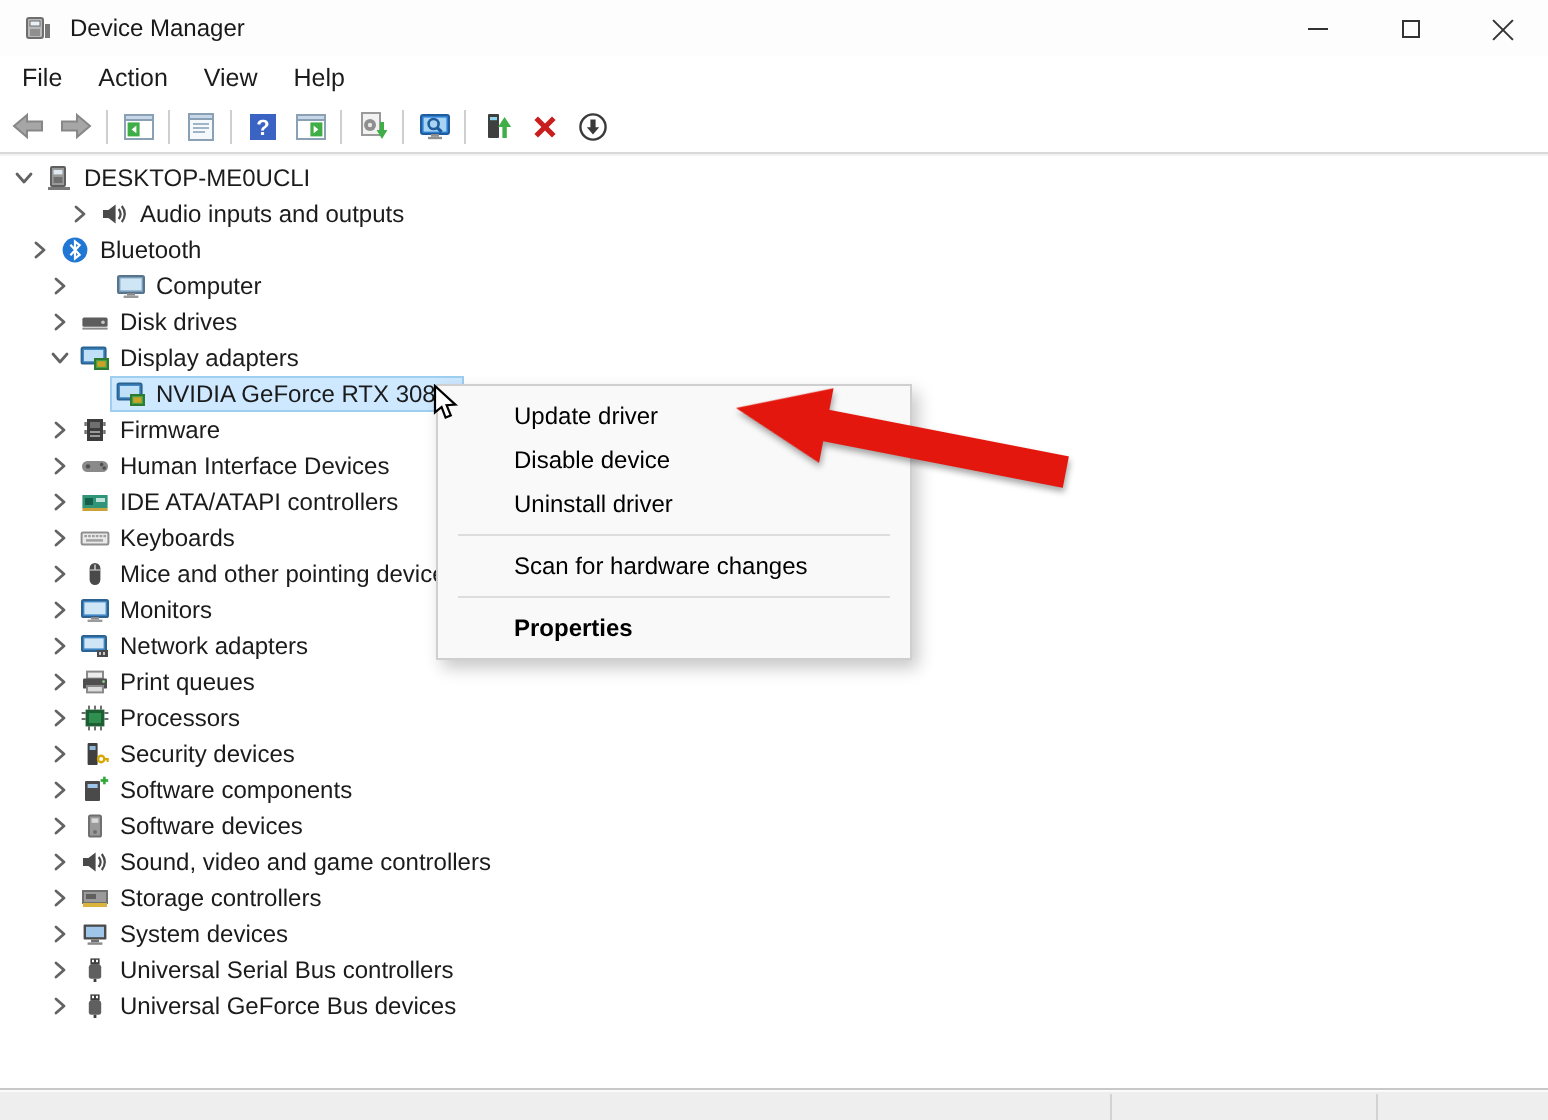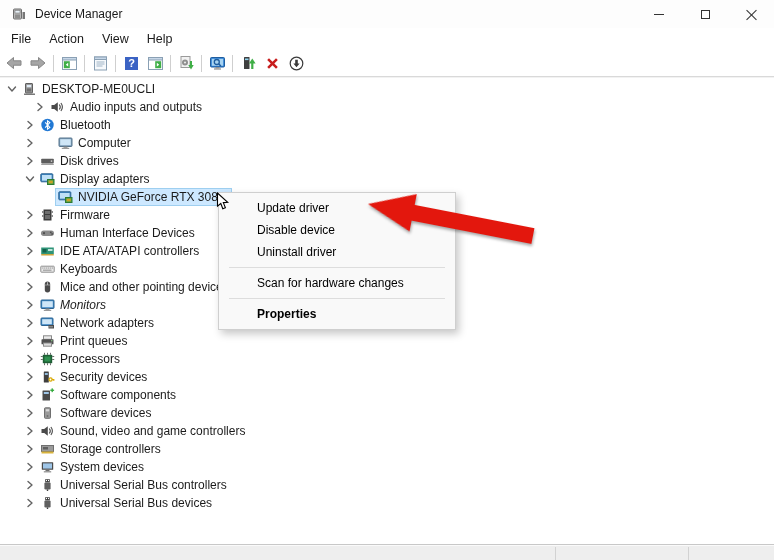--- a/index.html
+++ b/index.html
@@ -228,21 +228,21 @@
           <span class="ticon">
             <svg width="15" height="14" viewBox="0 0 15 14">
               <polygon points="1.5,5 4.2,5 7.8,2.2 7.8,11.8 4.2,9 1.5,9" fill="#4a4a4a"></polygon>
               <path d="M9.3 4.5 Q11.3 7 9.3 9.5" fill="none" stroke="#4a4a4a" stroke-width="1.1"></path>
               <path d="M10.9 3 Q13.9 7 10.9 11" fill="none" stroke="#4a4a4a" stroke-width="1.1"></path>
             </svg>
           </span>
           <span class="tlabel">Audio inputs and outputs</span>
         </span>
       </div>
-      <div class="trow" style="padding-left: 22px;">
+      <div class="trow" style="padding-left: 12px;">
         <span class="chev">
           <svg width="14" height="14" viewBox="0 0 14 14">
             <path d="M5 3.5 L9 7 L5 10.5" fill="none" stroke="#636363" stroke-width="1.4" stroke-linecap="round" stroke-linejoin="round"></path>
           </svg>
         </span>
         <span class="sel">
           <span class="ticon">
             <svg width="15" height="14" viewBox="0 0 15 14">
               <circle cx="7.5" cy="7" r="6.2" fill="#2178d4"></circle>
               <path d="M5.2 4.4 L9.8 9.4 L7.5 11.2 L7.5 2.8 L9.8 4.6 L5.2 9.6" fill="none" stroke="#fff" stroke-width="1.1"></path>
@@ -410,21 +410,21 @@
           <span class="ticon">
             <svg width="15" height="14" viewBox="0 0 15 14">
               <rect x="4.8" y="1.5" width="5.4" height="11" rx="2.7" fill="#4a4a4a"></rect>
               <line x1="7.5" y1="2.2" x2="7.5" y2="5" stroke="#c9c9c9" stroke-width="0.8"></line>
               <line x1="5" y1="5" x2="10" y2="5" stroke="#c9c9c9" stroke-width="0.6"></line>
             </svg>
           </span>
           <span class="tlabel">Mice and other pointing devices</span>
         </span>
       </div>
-      <div class="trow" style="padding-left: 22px; font-style: italic;">
+      <div class="trow" style="padding-left: 22px;">
         <span class="chev">
           <svg width="14" height="14" viewBox="0 0 14 14">
             <path d="M5 3.5 L9 7 L5 10.5" fill="none" stroke="#636363" stroke-width="1.4" stroke-linecap="round" stroke-linejoin="round"></path>
           </svg>
         </span>
         <span class="sel">
           <span class="ticon">
             <svg width="15" height="14" viewBox="0 0 15 14">
               <rect x="1" y="2" width="13" height="8.5" rx="0.8" fill="#3f88c5" stroke="#2b6290"></rect>
               <rect x="2.2" y="3.2" width="10.6" height="6" fill="#cfe6f7"></rect>
@@ -634,21 +634,21 @@
         <span class="sel">
           <span class="ticon">
             <svg width="15" height="14" viewBox="0 0 15 14">
               <rect x="5.2" y="1.2" width="4.6" height="3.2" fill="#3f3f3f"></rect>
               <rect x="6" y="1.9" width="1" height="1.2" fill="#fff"></rect>
               <rect x="8" y="1.9" width="1" height="1.2" fill="#fff"></rect>
               <rect x="4.4" y="4.4" width="6.2" height="7" rx="1.2" fill="#5f5f5f"></rect>
               <rect x="6.8" y="11.4" width="1.4" height="1.6" fill="#3f3f3f"></rect>
             </svg>
           </span>
-          <span class="tlabel">Universal Serial Bus devices</span>
+          <span class="tlabel">Universal GeForce Bus devices</span>
         </span>
       </div>
     </div>
 
   <div class="context-menu">
       <div class="cm-item">Update driver</div>
       <div class="cm-item">Disable device</div>
       <div class="cm-item">Uninstall driver</div>
       <div class="cm-sep"></div>
       <div class="cm-item">Scan for hardware changes</div>

